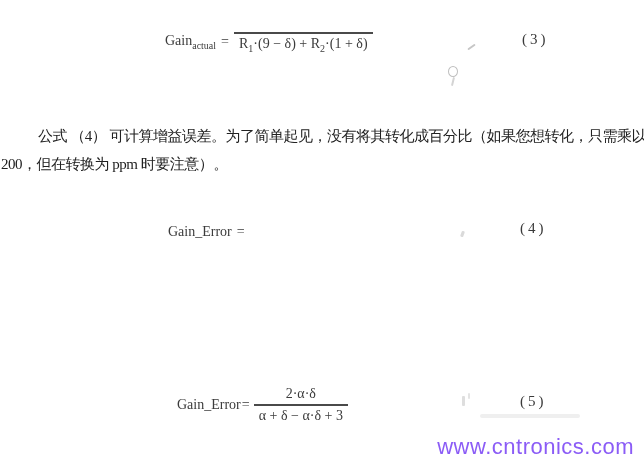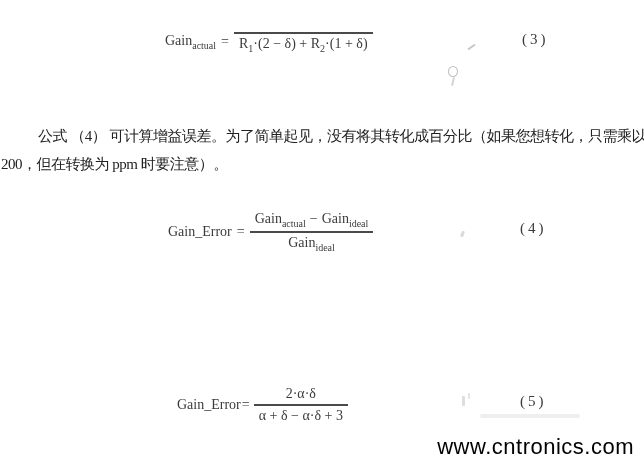--- a/index.html
+++ b/index.html
@@ -64,21 +64,21 @@
   }
 
   
   .watermark {
     position: absolute;
     right: 10px;
     bottom: 3px;
     font-family: "Liberation Sans", sans-serif;
     font-size: 22px;
     letter-spacing: 0.5px;
-    color: #000000;
+    color: #8b5cf6;
     white-space: nowrap;
   }
 
   
   .artifact { position: absolute; pointer-events: none; }
   .a-tick   { left: 467px; top: 46px; width: 9px; height: 2px; background: #c6c6c6; transform: rotate(-35deg); border-radius: 2px; }
   .a-circle { left: 448px; top: 66px; width: 8px; height: 9px; border: 1.5px solid #bfbfbf; border-radius: 50%; }
   .a-tail   { left: 452px; top: 77px; width: 2px; height: 9px; background: #d4d4d4; transform: rotate(14deg); border-radius: 1px; }
   .a-dot4   { left: 461px; top: 231px; width: 3px; height: 6px; background: #dadada; transform: rotate(20deg); border-radius: 1px; }
   .a-dot5a  { left: 462px; top: 396px; width: 3px; height: 10px; background: #dedede; border-radius: 1px; }
@@ -88,36 +88,31 @@
 </head>
 <body>
 
 <div class="page">
 
   <div class="eq" style="left:165px; top:14px; height:56px;">
     <span class="lhs"><span>Gain</span><span class="sub">actual</span></span>
     <span class="equals">=</span>
     <span class="frac">
       <span class="bar"></span>
-      <span class="den"><span>R</span><span class="sub">1</span><span>·(2 − δ) + R</span><span class="sub">2</span><span>·(1 + δ)</span></span>
+      <span class="den"><span>R</span><span class="sub">1</span><span>·(9 − δ) + R</span><span class="sub">2</span><span>·(1 + δ)</span></span>
     </span>
   </div>
   <div class="eq-label" style="left:522px; top:31px;">(3)</div>
 
   <div class="cn" style="left:38px; top:126px;">公式 （4） 可计算增益误差。为了简单起见，没有将其转化成百分比（如果您想转化，只需乘以</div>
   <div class="cn" style="left:1px; top:154px;">200，但在转换为 ppm 时要注意）。</div>
 
   <div class="eq" style="left:168px; top:203px; height:58px;">
     <span class="lhs">Gain_Error</span>
     <span class="equals">=</span>
-    <span class="frac">
-      <span class="num"><span>Gain</span><span class="sub">actual</span><span class="op">−</span><span>Gain</span><span class="sub">ideal</span></span>
-      <span class="bar"></span>
-      <span class="den"><span>Gain</span><span class="sub">ideal</span></span>
-    </span>
   </div>
   <div class="eq-label" style="left:520px; top:220px;">(4)</div>
 
 
   <div class="eq" style="left:177px; top:381px; height:48px;">
     <span class="lhs">Gain_Error</span>
     <span class="equals tight">=</span>
     <span class="frac">
       <span class="num">2·α·δ</span>
       <span class="bar"></span>

